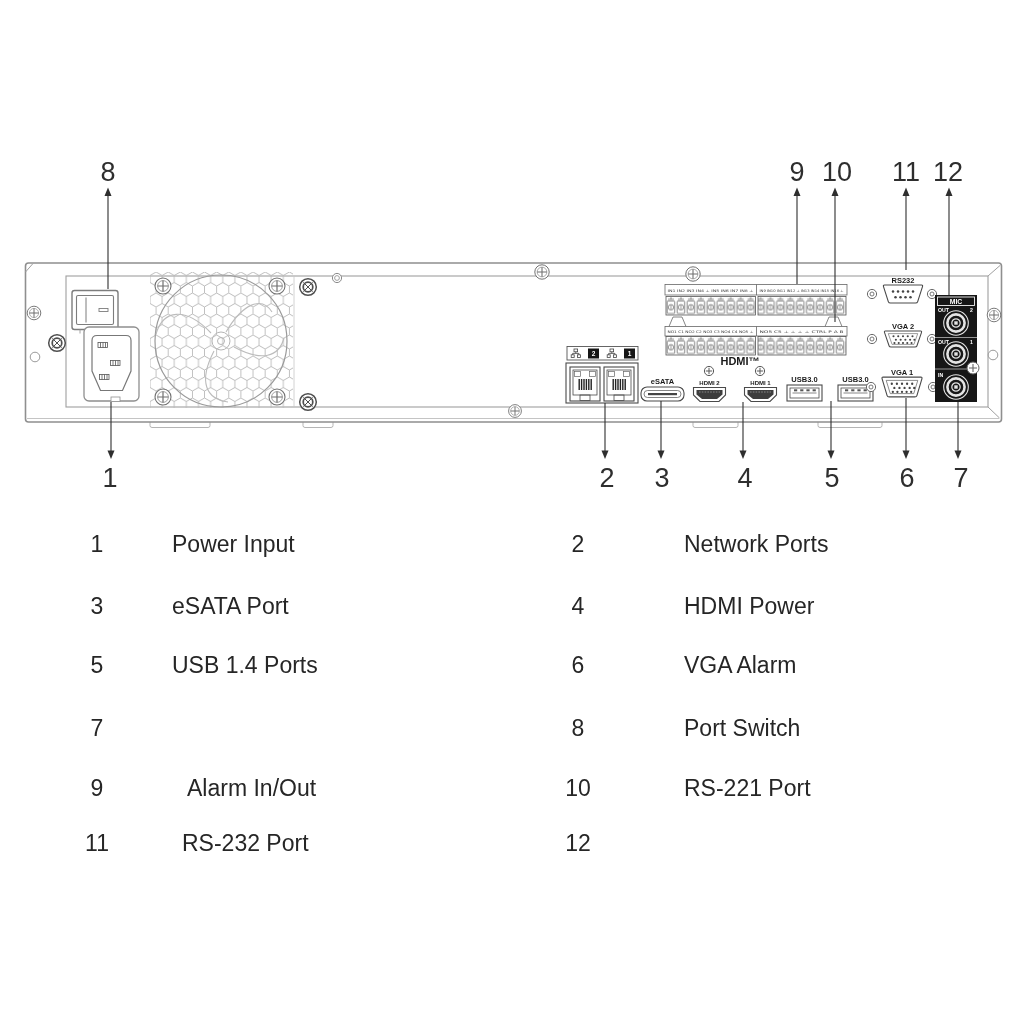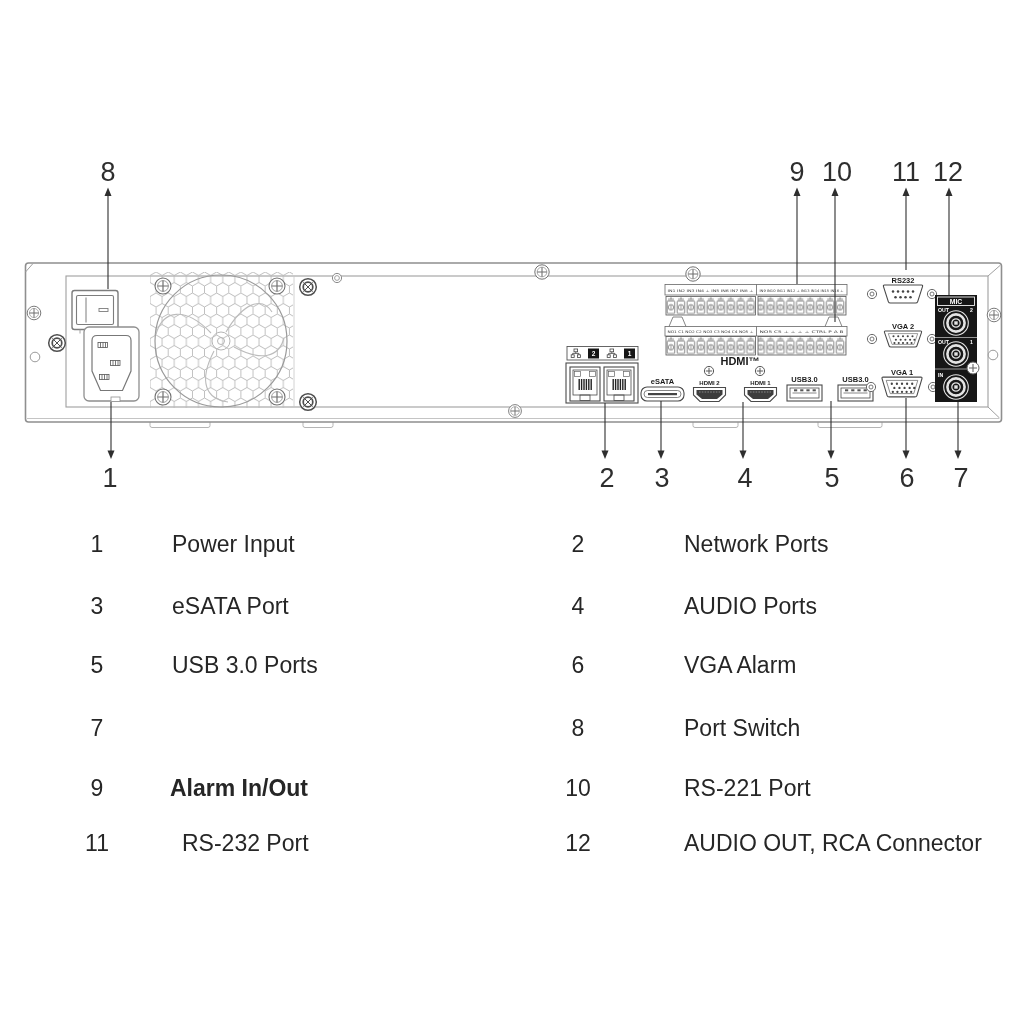--- a/index.html
+++ b/index.html
@@ -371,40 +371,39 @@
   <div class="lrow" style="top:19px;">
     <span class="lnum ln-l">1</span>
     <span class="llab ll-l">Power Input</span>
     <span class="lnum ln-r">2</span>
     <span class="llab ll-r">Network Ports</span>
   </div>
   <div class="lrow" style="top:81px;">
     <span class="lnum ln-l">3</span>
     <span class="llab ll-l">eSATA Port</span>
     <span class="lnum ln-r">4</span>
-    <span class="llab ll-r">AUDIO Ports</span>
+    <span class="llab ll-r">HDMI Power</span>
   </div>
   <div class="lrow" style="top:140px;">
     <span class="lnum ln-l">5</span>
-    <span class="llab ll-l">USB 3.0 Ports</span>
+    <span class="llab ll-l">USB 1.4 Ports</span>
     <span class="lnum ln-r">6</span>
     <span class="llab ll-r">VGA Alarm</span>
   </div>
   <div class="lrow" style="top:203px;">
     <span class="lnum ln-l">7</span>
     <span class="lnum ln-r">8</span>
     <span class="llab ll-r">Port Switch</span>
   </div>
   <div class="lrow" style="top:263px;">
     <span class="lnum ln-l">9</span>
-    <span class="llab ll-l" style="left:170px;font-weight:bold;">Alarm In/Out</span>
+    <span class="llab ll-l" style="left:187px;">Alarm In/Out</span>
     <span class="lnum ln-r">10</span>
     <span class="llab ll-r">RS-221 Port</span>
   </div>
   <div class="lrow" style="top:318px;">
     <span class="lnum ln-l">11</span>
     <span class="llab ll-l" style="left:182px;">RS-232 Port</span>
     <span class="lnum ln-r">12</span>
-    <span class="llab ll-r">AUDIO OUT, RCA Connector</span>
   </div>
 </div>
 
 </div>
 
 </body></html>

